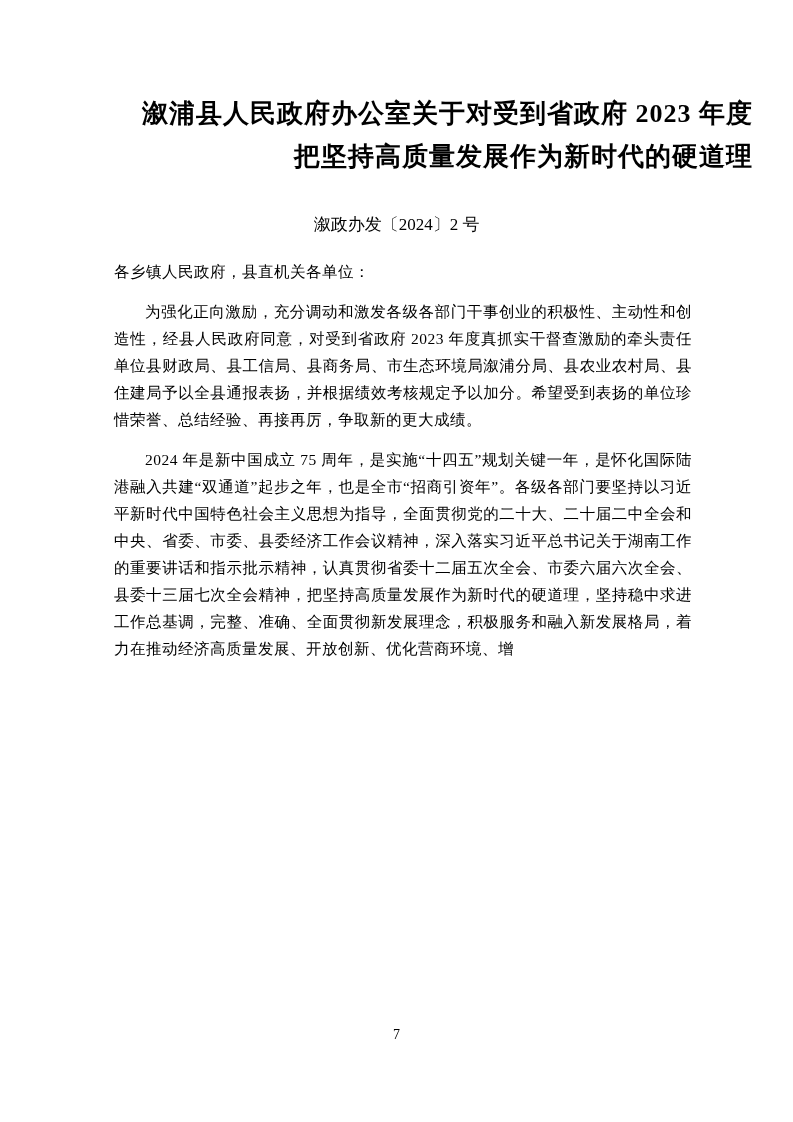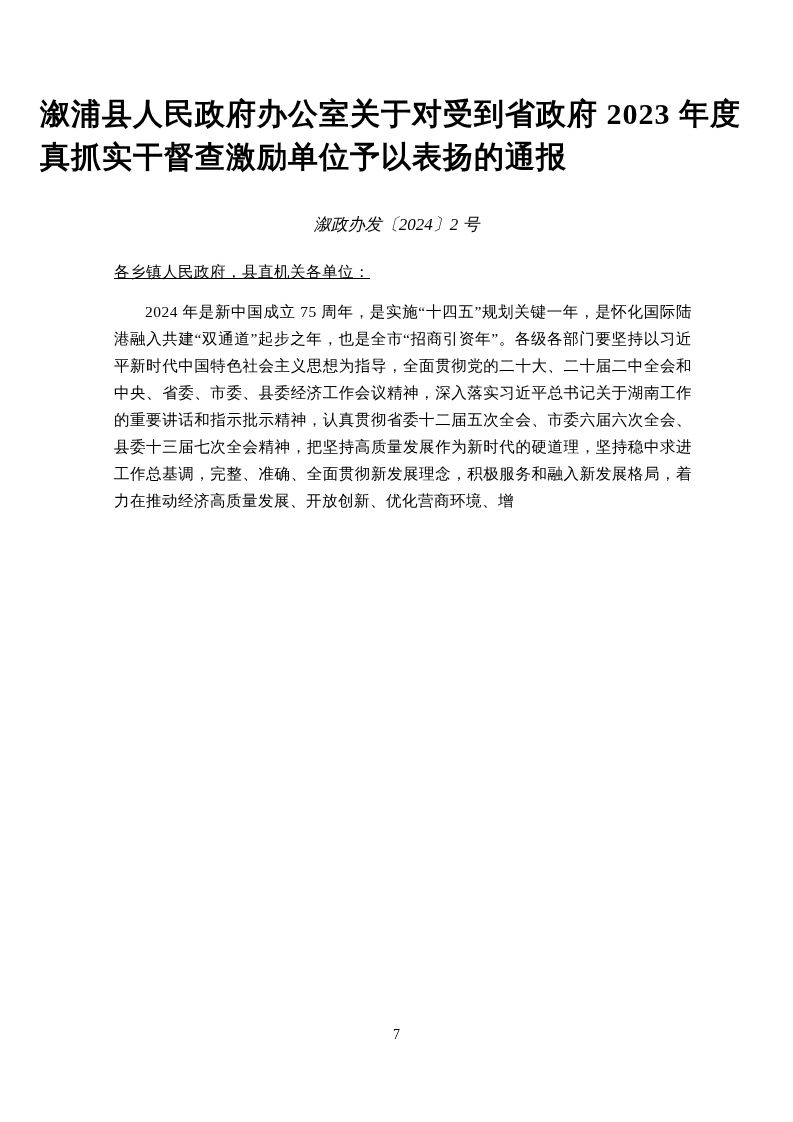--- a/index.html
+++ b/index.html
@@ -18,50 +18,48 @@
     width: 793px;
     height: 1122px;
     background: #ffffff;
     overflow: hidden;
   }
   .doc-title {
     position: absolute;
     top: 92px;
     left: 40px;
     right: 40px;
-    text-align: left;
-    font-size: 30px;
+    text-align: right;
+    font-size: 26px;
     font-weight: bold;
     line-height: 43px;
     letter-spacing: 1px;
   }
   .doc-number {
     position: absolute;
     top: 213px;
     left: 0;
     right: 0;
     text-align: center;
     font-size: 17px;
     line-height: 24px;
-    font-style: italic;
   }
   .doc-body {
     position: absolute;
     top: 258px;
     left: 114px;
     width: 578px;
     font-size: 15.5px;
     line-height: 27px;
     letter-spacing: 0.5px;
     text-align: justify;
   }
   .salutation {
     margin: 0;
     text-indent: 0;
-    text-decoration: underline;
   }
   .doc-body p.para {
     margin: 13px 0;
     text-indent: 2em;
   }
   .doc-body p.para:last-child {
     margin-bottom: 0;
   }
   .page-number {
     position: absolute;
@@ -73,25 +71,26 @@
     line-height: 18px;
   }
 </style>
 </head>
 <body>
 
 <div class="page">
 
   <div class="doc-title">
     <div>溆浦县人民政府办公室关于对受到省政府 2023 年度</div>
-    <div>真抓实干督查激励单位予以表扬的通报</div>
+    <div>把坚持高质量发展作为新时代的硬道理</div>
   </div>
 
   <div class="doc-number">溆政办发〔2024〕2 号</div>
 
   <div class="doc-body">
     <p class="salutation">各乡镇人民政府，县直机关各单位：</p>
+    <p class="para">为强化正向激励，充分调动和激发各级各部门干事创业的积极性、主动性和创造性，经县人民政府同意，对受到省政府 2023 年度真抓实干督查激励的牵头责任单位县财政局、县工信局、县商务局、市生态环境局溆浦分局、县农业农村局、县住建局予以全县通报表扬，并根据绩效考核规定予以加分。希望受到表扬的单位珍惜荣誉、总结经验、再接再厉，争取新的更大成绩。</p>
     <p class="para">2024 年是新中国成立 75 周年，是实施“十四五”规划关键一年，是怀化国际陆港融入共建“双通道”起步之年，也是全市“招商引资年”。各级各部门要坚持以习近平新时代中国特色社会主义思想为指导，全面贯彻党的二十大、二十届二中全会和中央、省委、市委、县委经济工作会议精神，深入落实习近平总书记关于湖南工作的重要讲话和指示批示精神，认真贯彻省委十二届五次全会、市委六届六次全会、县委十三届七次全会精神，把坚持高质量发展作为新时代的硬道理，坚持稳中求进工作总基调，完整、准确、全面贯彻新发展理念，积极服务和融入新发展格局，着力在推动经济高质量发展、开放创新、优化营商环境、增</p>
   </div>
 
   <div class="page-number">7</div>
 
 </div>
 
 </body></html>

